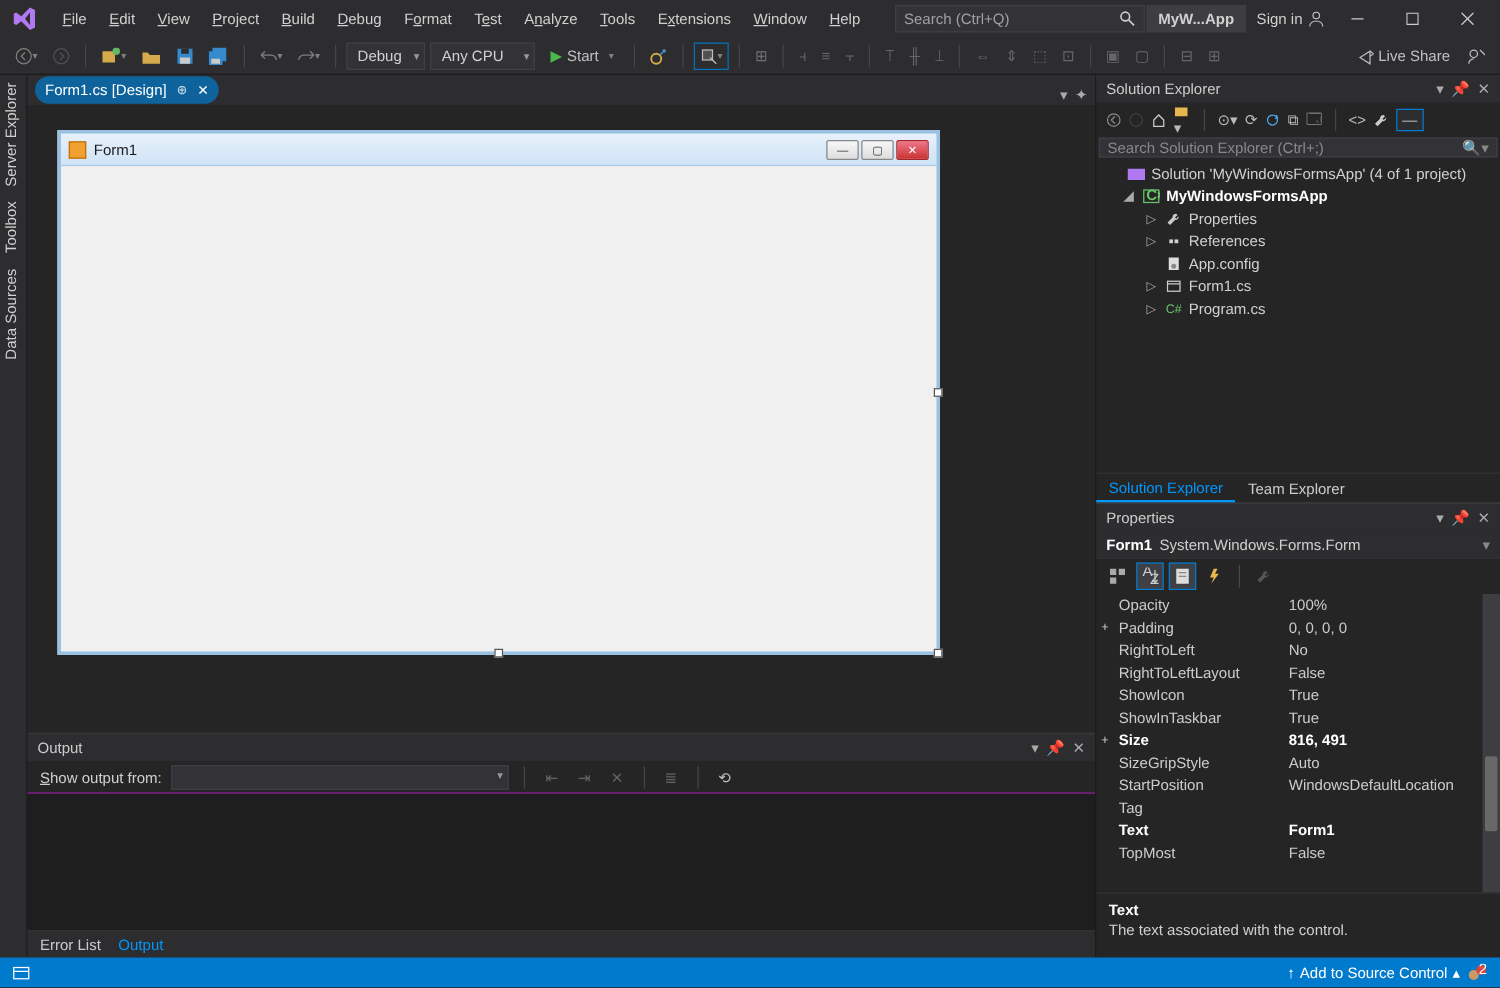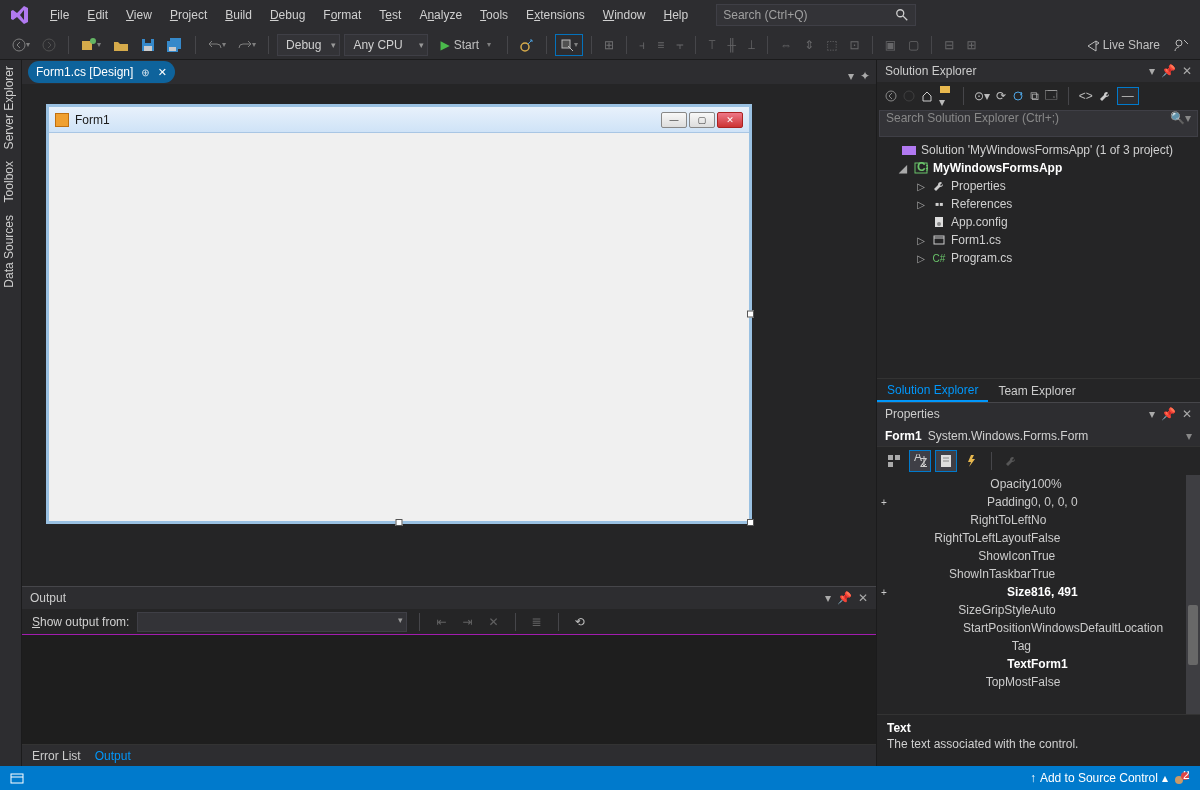--- a/index.html
+++ b/index.html
@@ -66,21 +66,21 @@
 .output-tabs { height:22px; background:#2d2d30; display:flex; align-items:center; padding:0 10px; gap:14px; border-top:1px solid #333; }
 .output-tabs .ot { color:#ccc; cursor:pointer; }
 .output-tabs .ot.active { color:#0097fb; }
 
 
 .right { width:324px; display:flex; flex-direction:column; border-left:1px solid #1b1b1c; background:#252526; }
 
 .sol-panel { flex:0 0 342px; display:flex; flex-direction:column; }
 .sol-toolbar { height:28px; display:flex; align-items:center; padding:0 8px; gap:6px; color:#bbb; }
 .sol-toolbar .sel { border:1px solid #007acc; padding:1px 4px; background:#2d2d30;}
-.sol-search { height:27px; background:#333337; margin:0 2px; display:flex; align-items:flex-start; padding:0 6px; color:#888; border:1px solid #3f3f46; position:relative; }
+.sol-search { height:16px; background:#333337; margin:0 2px; display:flex; align-items:center; padding:0 6px; color:#888; border:1px solid #3f3f46; position:relative; }
 .sol-search .mag { position:absolute; right:6px; }
 .tree { padding:4px 6px; flex:1; overflow:auto; font-size:12px; }
 .tree-row { display:flex; align-items:center; height:18px; gap:4px; cursor:pointer; padding-left:2px;}
 .tree-row .exp { width:12px; text-align:center; color:#aaa; font-size:10px; }
 .tree-row .ticon { width:16px; display:flex; justify-content:center; }
 .tree-row.bold { font-weight:700; color:#fff; }
 .indent1 { padding-left:14px; } .indent2 { padding-left:32px; }
 .sol-tabs { height:24px; display:flex; align-items:center; border-top:1px solid #333;}
 .sol-tabs .st { padding:3px 10px; cursor:pointer; color:#ccc;}
 .sol-tabs .st.active { color:#0097fb; border-bottom:2px solid #0097fb; }
@@ -88,21 +88,21 @@
 .prop-panel { flex:1; display:flex; flex-direction:column; border-top:1px solid #46464a; }
 .prop-obj { height:22px; background:#2d2d30; display:flex; align-items:center; padding:0 8px; gap:6px; border-bottom:1px solid #333; }
 .prop-obj b { color:#fff; }
 .prop-obj .dd { margin-left:auto; color:#888; }
 .prop-tb { height:28px; display:flex; align-items:center; padding:0 6px; gap:4px; }
 .prop-tb .ptb { width:22px; height:22px; border:1px solid transparent; display:flex; align-items:center; justify-content:center; }
 .prop-tb .ptb.sel { border-color:#007acc; background:#3f3f46;}
 .prop-grid { flex:1; overflow:auto; position:relative; }
 .prop-row { display:flex; height:18px; align-items:center; }
 .prop-row .exp { width:14px; text-align:center; color:#ccc; font-size:10px;}
-.prop-row .pk { width:140px; padding-left:4px; color:#ccc;text-align:right; }
+.prop-row .pk { width:140px; padding-left:4px; color:#ccc; }
 .prop-row .pv { flex:1; color:#ccc; }
 .prop-row.bold .pk, .prop-row.bold .pv { font-weight:700; color:#fff;}
 .prop-scroll { position:absolute; right:0; top:0; bottom:0; width:14px; background:#3e3e42; }
 .prop-thumb { position:absolute; right:2px; width:10px; height:60px; top:130px; background:#686868; border-radius:2px;}
 .prop-desc { border-top:1px solid #333; padding:6px 10px; height:52px;}
 .prop-desc b { color:#fff; display:block; margin-bottom:2px;}
 
 
 .statusbar { position:absolute; bottom:0; left:0; right:0; height:24px; background:#007acc; color:#fff; display:flex; align-items:center; padding:0 10px; gap:10px; }
 .statusbar .right { margin-left:auto; display:flex; align-items:center; gap:6px; background:transparent; border:none; width:auto; flex-direction:row;}
@@ -136,20 +136,46 @@
   </div>
   <div class="search-titlebar">
     <span>Search (Ctrl+Q)</span>
     <span class="search-glyph">
       <svg width="14" height="14" viewBox="0 0 16 16">
           <circle cx="6" cy="6" r="4" stroke="#ccc" fill="none" stroke-width="1.5"></circle>
           <line x1="9" y1="9" x2="14" y2="14" stroke="#ccc" stroke-width="1.5"></line>
         </svg>
     </span>
   </div>
+  <div class="title-right">
+    <span class="app-name">MyW...App</span>
+    <span style="display:flex;align-items:center;gap:4px;">
+      <span>Sign in</span>
+      <svg width="14" height="14" viewBox="0 0 16 16">
+          <circle cx="8" cy="5" r="3" stroke="#ccc" fill="none"></circle>
+          <path d="M2 15c0-3 3-5 6-5s6 2 6 5" stroke="#ccc" fill="none"></path>
+        </svg>
+    </span>
+    <div class="win-btn">
+        <svg width="10" height="10">
+          <line x1="0" y1="5" x2="10" y2="5" stroke="#ccc"></line>
+        </svg>
+      </div>
+    <div class="win-btn">
+        <svg width="10" height="10">
+          <rect x="0.5" y="0.5" width="9" height="9" stroke="#ccc" fill="none"></rect>
+        </svg>
+      </div>
+    <div class="win-btn">
+        <svg width="10" height="10">
+          <line x1="0" y1="0" x2="10" y2="10" stroke="#ccc"></line>
+          <line x1="10" y1="0" x2="0" y2="10" stroke="#ccc"></line>
+        </svg>
+      </div>
+  </div>
 </div>
 
 <div class="toolbar">
   <div class="tb-btn">
       <svg width="14" height="14">
         <circle cx="7" cy="7" r="6" stroke="#888" fill="none"></circle>
         <path d="M8 4l-3 3 3 3" stroke="#888" fill="none"></path>
       </svg>
       <span style="font-size:8px;color:#888;">▾</span>
     </div>
@@ -387,21 +413,21 @@
         <span class="mag">🔍▾</span>
       </div>
       <div class="tree">
         <div class="tree-row">
             <span class="exp"></span>
             <span class="ticon">
               <svg width="14" height="12">
                 <rect x="0" y="2" width="14" height="9" fill="#b179f1"></rect>
               </svg>
             </span>
-            <span>Solution 'MyWindowsFormsApp' (1 of 3 project)</span>
+            <span>Solution 'MyWindowsFormsApp' (4 of 1 project)</span>
           </div>
         <div class="tree-row bold indent1">
             <span class="exp">◢</span>
             <span class="ticon">
               <svg width="14" height="12">
                 <rect x="1" y="1" width="12" height="10" stroke="#6ac46a" fill="none"></rect>
                 <text x="3" y="9" fill="#6ac46a" font-size="8">C#</text>
               </svg>
             </span>
             <span>MyWindowsFormsApp</span>

